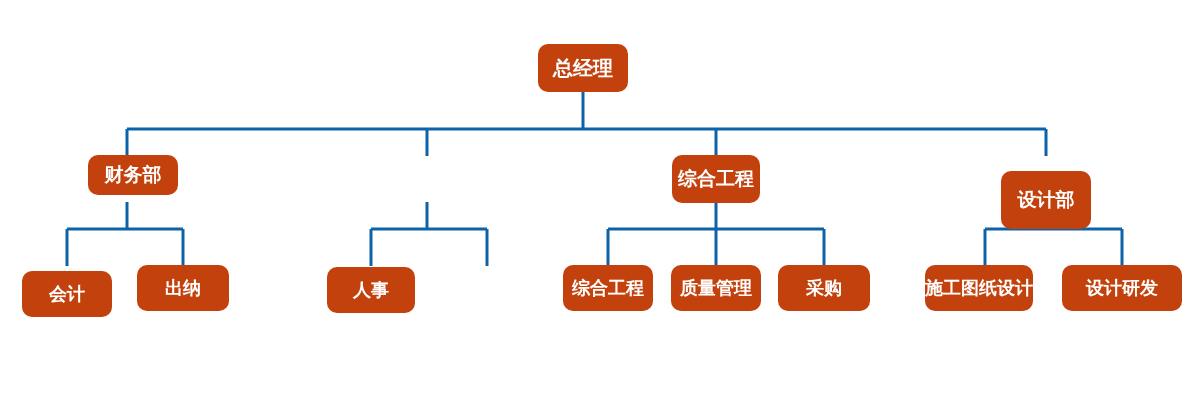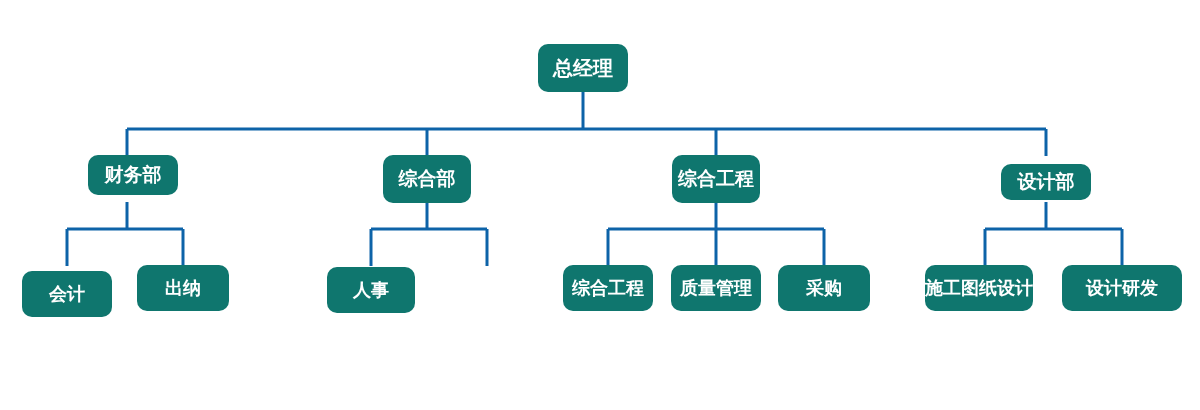--- a/index.html
+++ b/index.html
@@ -21,21 +21,21 @@
   }
   svg.connectors {
     position: absolute;
     left: 0; top: 0;
     width: 1200px; height: 410px;
     display: block;
   }
   .node {
     position: absolute;
     box-sizing: border-box;
-    background: #0f766e;
+    background: #c2410c;
     color: #ffffff;
     border-radius: 10px;
     display: flex;
     align-items: center;
     justify-content: center;
     font-weight: bold;
     white-space: nowrap;
     padding: 0 4px;
   }
   .lvl1 { font-size: 20px; }
@@ -77,23 +77,22 @@
       <path d="M716 229 L716 266"></path>
       <path d="M824 229 L824 266"></path>
       <path d="M985 229 L985 266"></path>
       <path d="M1122 229 L1122 266"></path>
     </g>
   </svg>
 
   <div class="node lvl1" style="left:538px;top:44px;width:90px;height:48px">总经理</div>
 
   <div class="node lvl2" style="left:88px;top:155px;width:90px;height:40px">财务部</div>
-  <div class="node lvl2" style="left:383px;top:155px;width:88px;height:48px">综合部</div>
   <div class="node lvl2" style="left:672px;top:155px;width:88px;height:48px">综合工程</div>
-  <div class="node lvl2" style="left:1001px;top:164px;width:90px;height:36px">设计部</div>
+  <div class="node lvl2" style="left:1001px;top:171px;width:90px;height:58px">设计部</div>
 
   <div class="node lvl3" style="left:22px;top:271px;width:90px;height:46px">会计</div>
   <div class="node lvl3" style="left:137px;top:265px;width:92px;height:46px">出纳</div>
   <div class="node lvl3" style="left:327px;top:267px;width:88px;height:46px">人事</div>
   <div class="node lvl3" style="left:563px;top:265px;width:90px;height:46px">综合工程</div>
   <div class="node lvl3" style="left:671px;top:265px;width:90px;height:46px">质量管理</div>
   <div class="node lvl3" style="left:778px;top:265px;width:92px;height:46px">采购</div>
   <div class="node lvl3" style="left:925px;top:265px;width:108px;height:46px">施工图纸设计</div>
   <div class="node lvl3" style="left:1062px;top:265px;width:120px;height:46px">设计研发</div>
 

